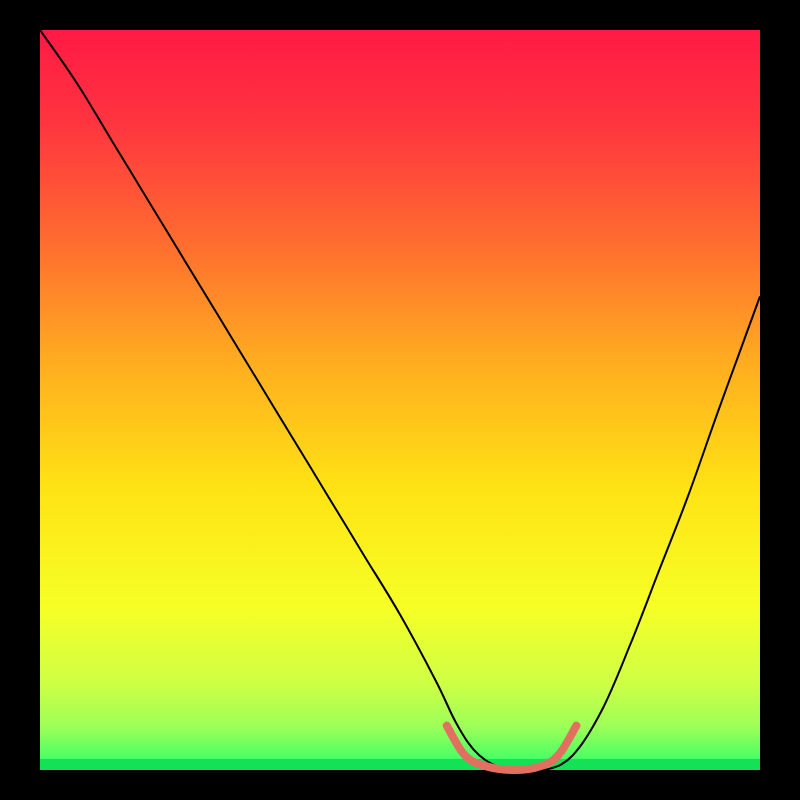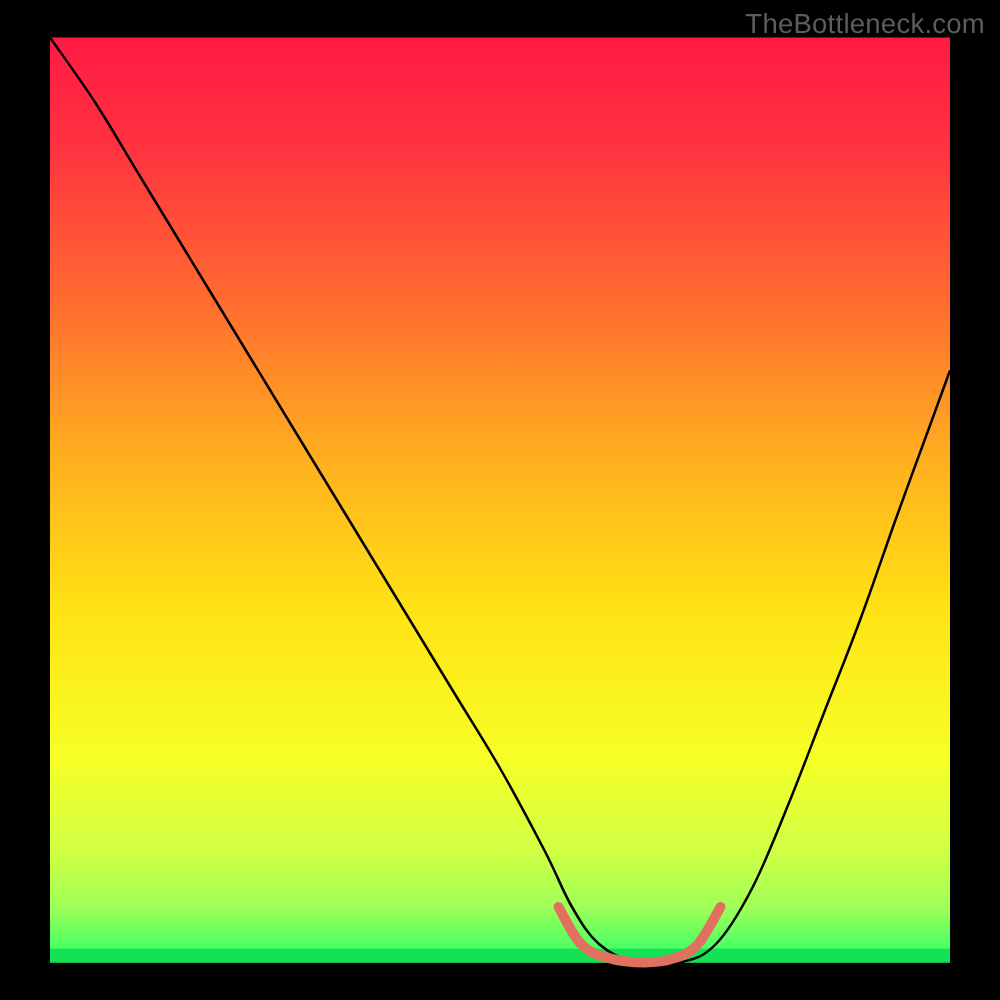--- a/index.html
+++ b/index.html
@@ -40,21 +40,20 @@
     top: 0;
     width: 720px;
     height: 740px;
     overflow: visible;
   }
 </style>
 </head>
 <body>
 
 <div class="frame">
-  <div class="watermark">TheBottleneck.com</div>
 
   <div class="plot-area">
     <svg id="plot-svg" viewBox="0 0 720 740" preserveAspectRatio="none">
       <defs>
         <linearGradient id="bg-grad" x1="0" y1="0" x2="0" y2="1">
             <stop offset="0%" stop-color="#ff1a44"></stop>
             <stop offset="12%" stop-color="#ff3340"></stop>
             <stop offset="28.000000000000004%" stop-color="#ff6a30"></stop>
             <stop offset="45%" stop-color="#ffad20"></stop>
             <stop offset="62%" stop-color="#ffe314"></stop>

